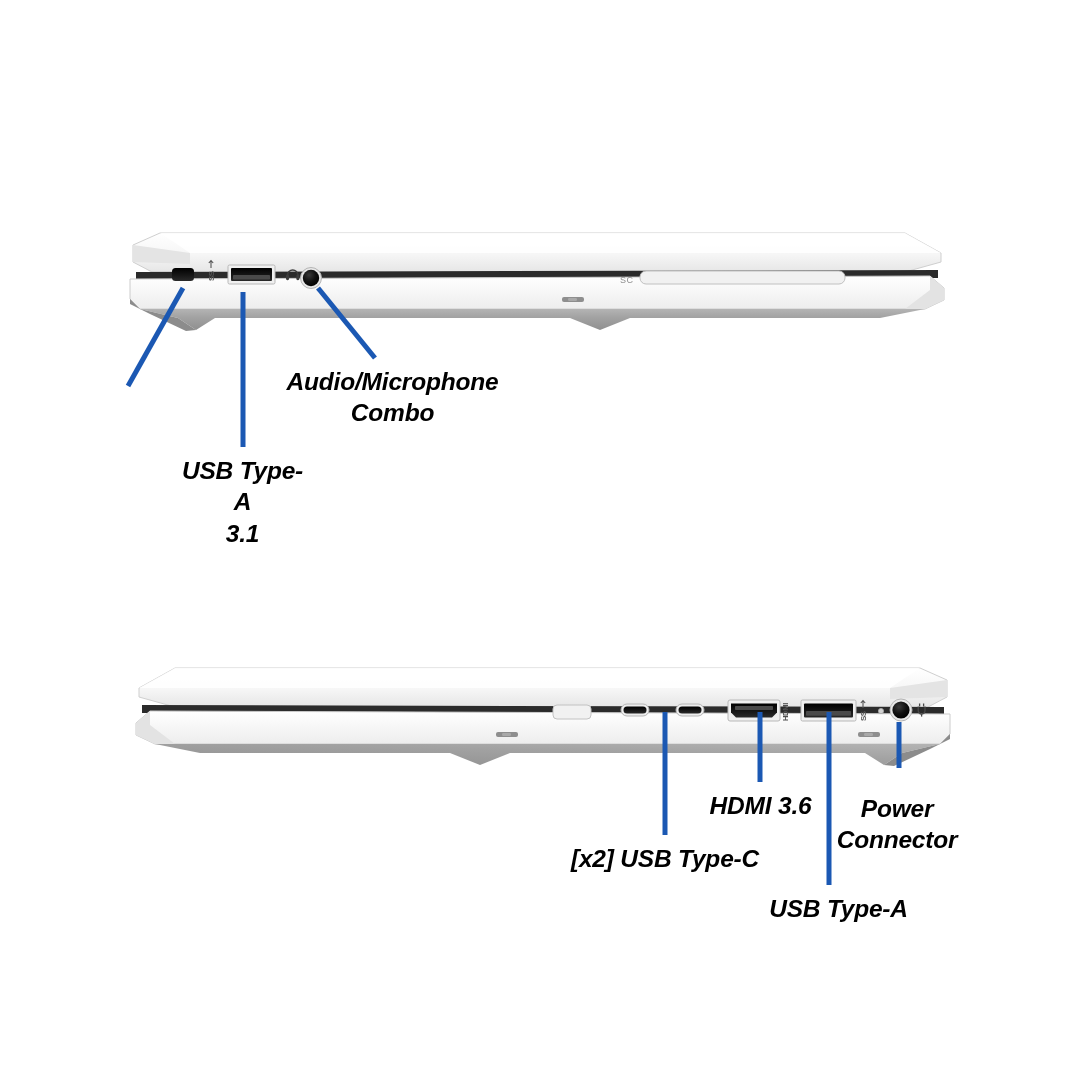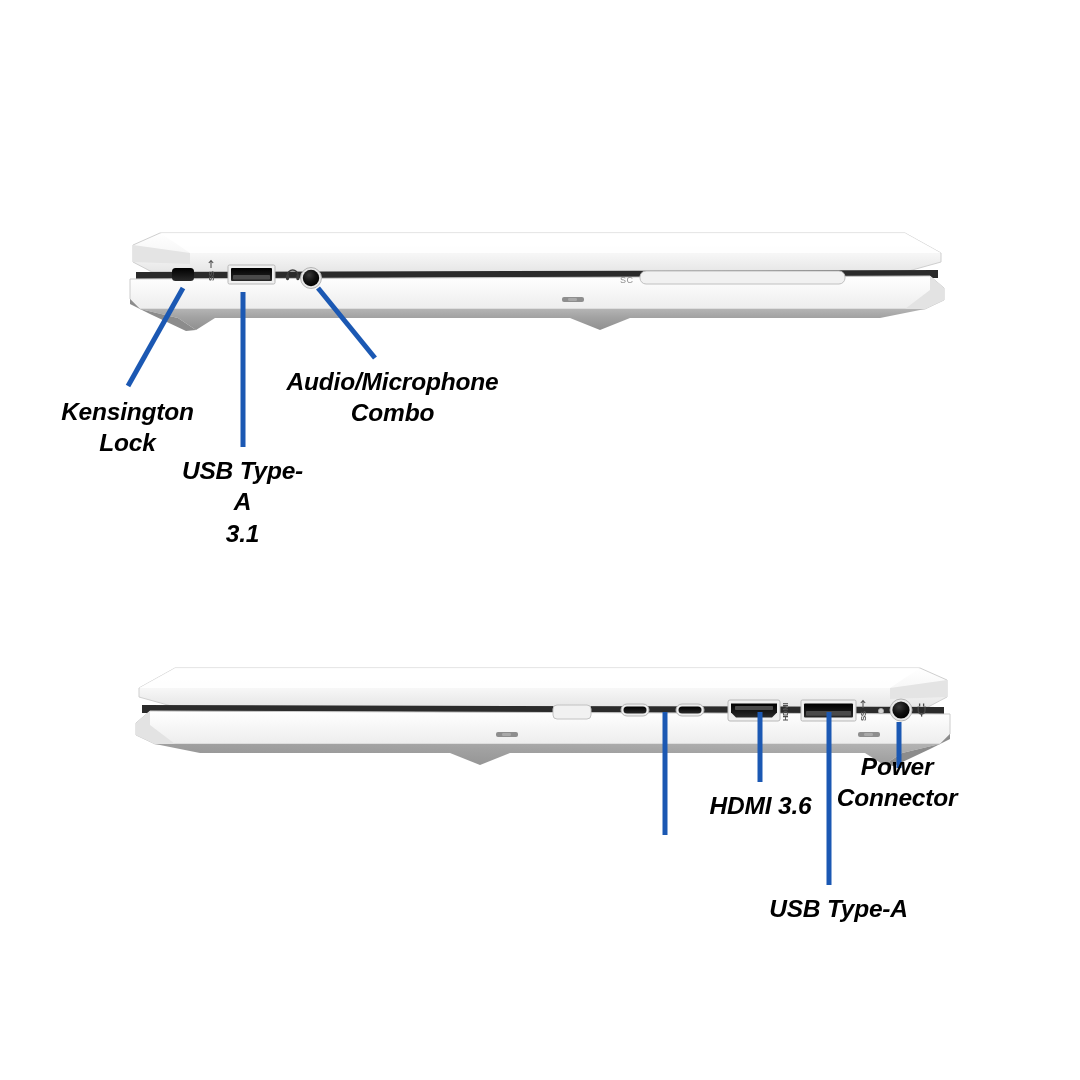--- a/index.html
+++ b/index.html
@@ -189,30 +189,29 @@
       <line x1="243" y1="292" x2="243" y2="447"></line>
       <line x1="318" y1="288" x2="375" y2="358"></line>
 
       <line x1="665" y1="712" x2="665" y2="835"></line>
       <line x1="760" y1="712" x2="760" y2="782"></line>
       <line x1="829" y1="712" x2="829" y2="885"></line>
       <line x1="899" y1="722" x2="899" y2="768"></line>
     </g>
   </svg>
 
-  <div class="callout" style="left:61px;  top:396px; width:133px;">Kensington
-Lock</div>
 
   <div class="callout" style="left:175px; top:455px; width:135px;">USB Type-A
 3.1</div>
 
   <div class="callout" style="left:286px; top:366px; width:213px;">Audio/Microphone
 Combo</div>
 
+  <div class="callout" style="left:570px; top:843px; width:190px;">[x2] USB Type-C</div>
 
   <div class="callout" style="left:707px; top:790px; width:107px;">HDMI 3.6</div>
 
   <div class="callout" style="left:769px; top:893px; width:139px;">USB Type-A</div>
 
-  <div class="callout" style="left:833px; top:751px; width:128px;">Power
+  <div class="callout" style="left:833px; top:793px; width:128px;">Power
 Connector</div>
 
 </div>
 
 </body></html>

